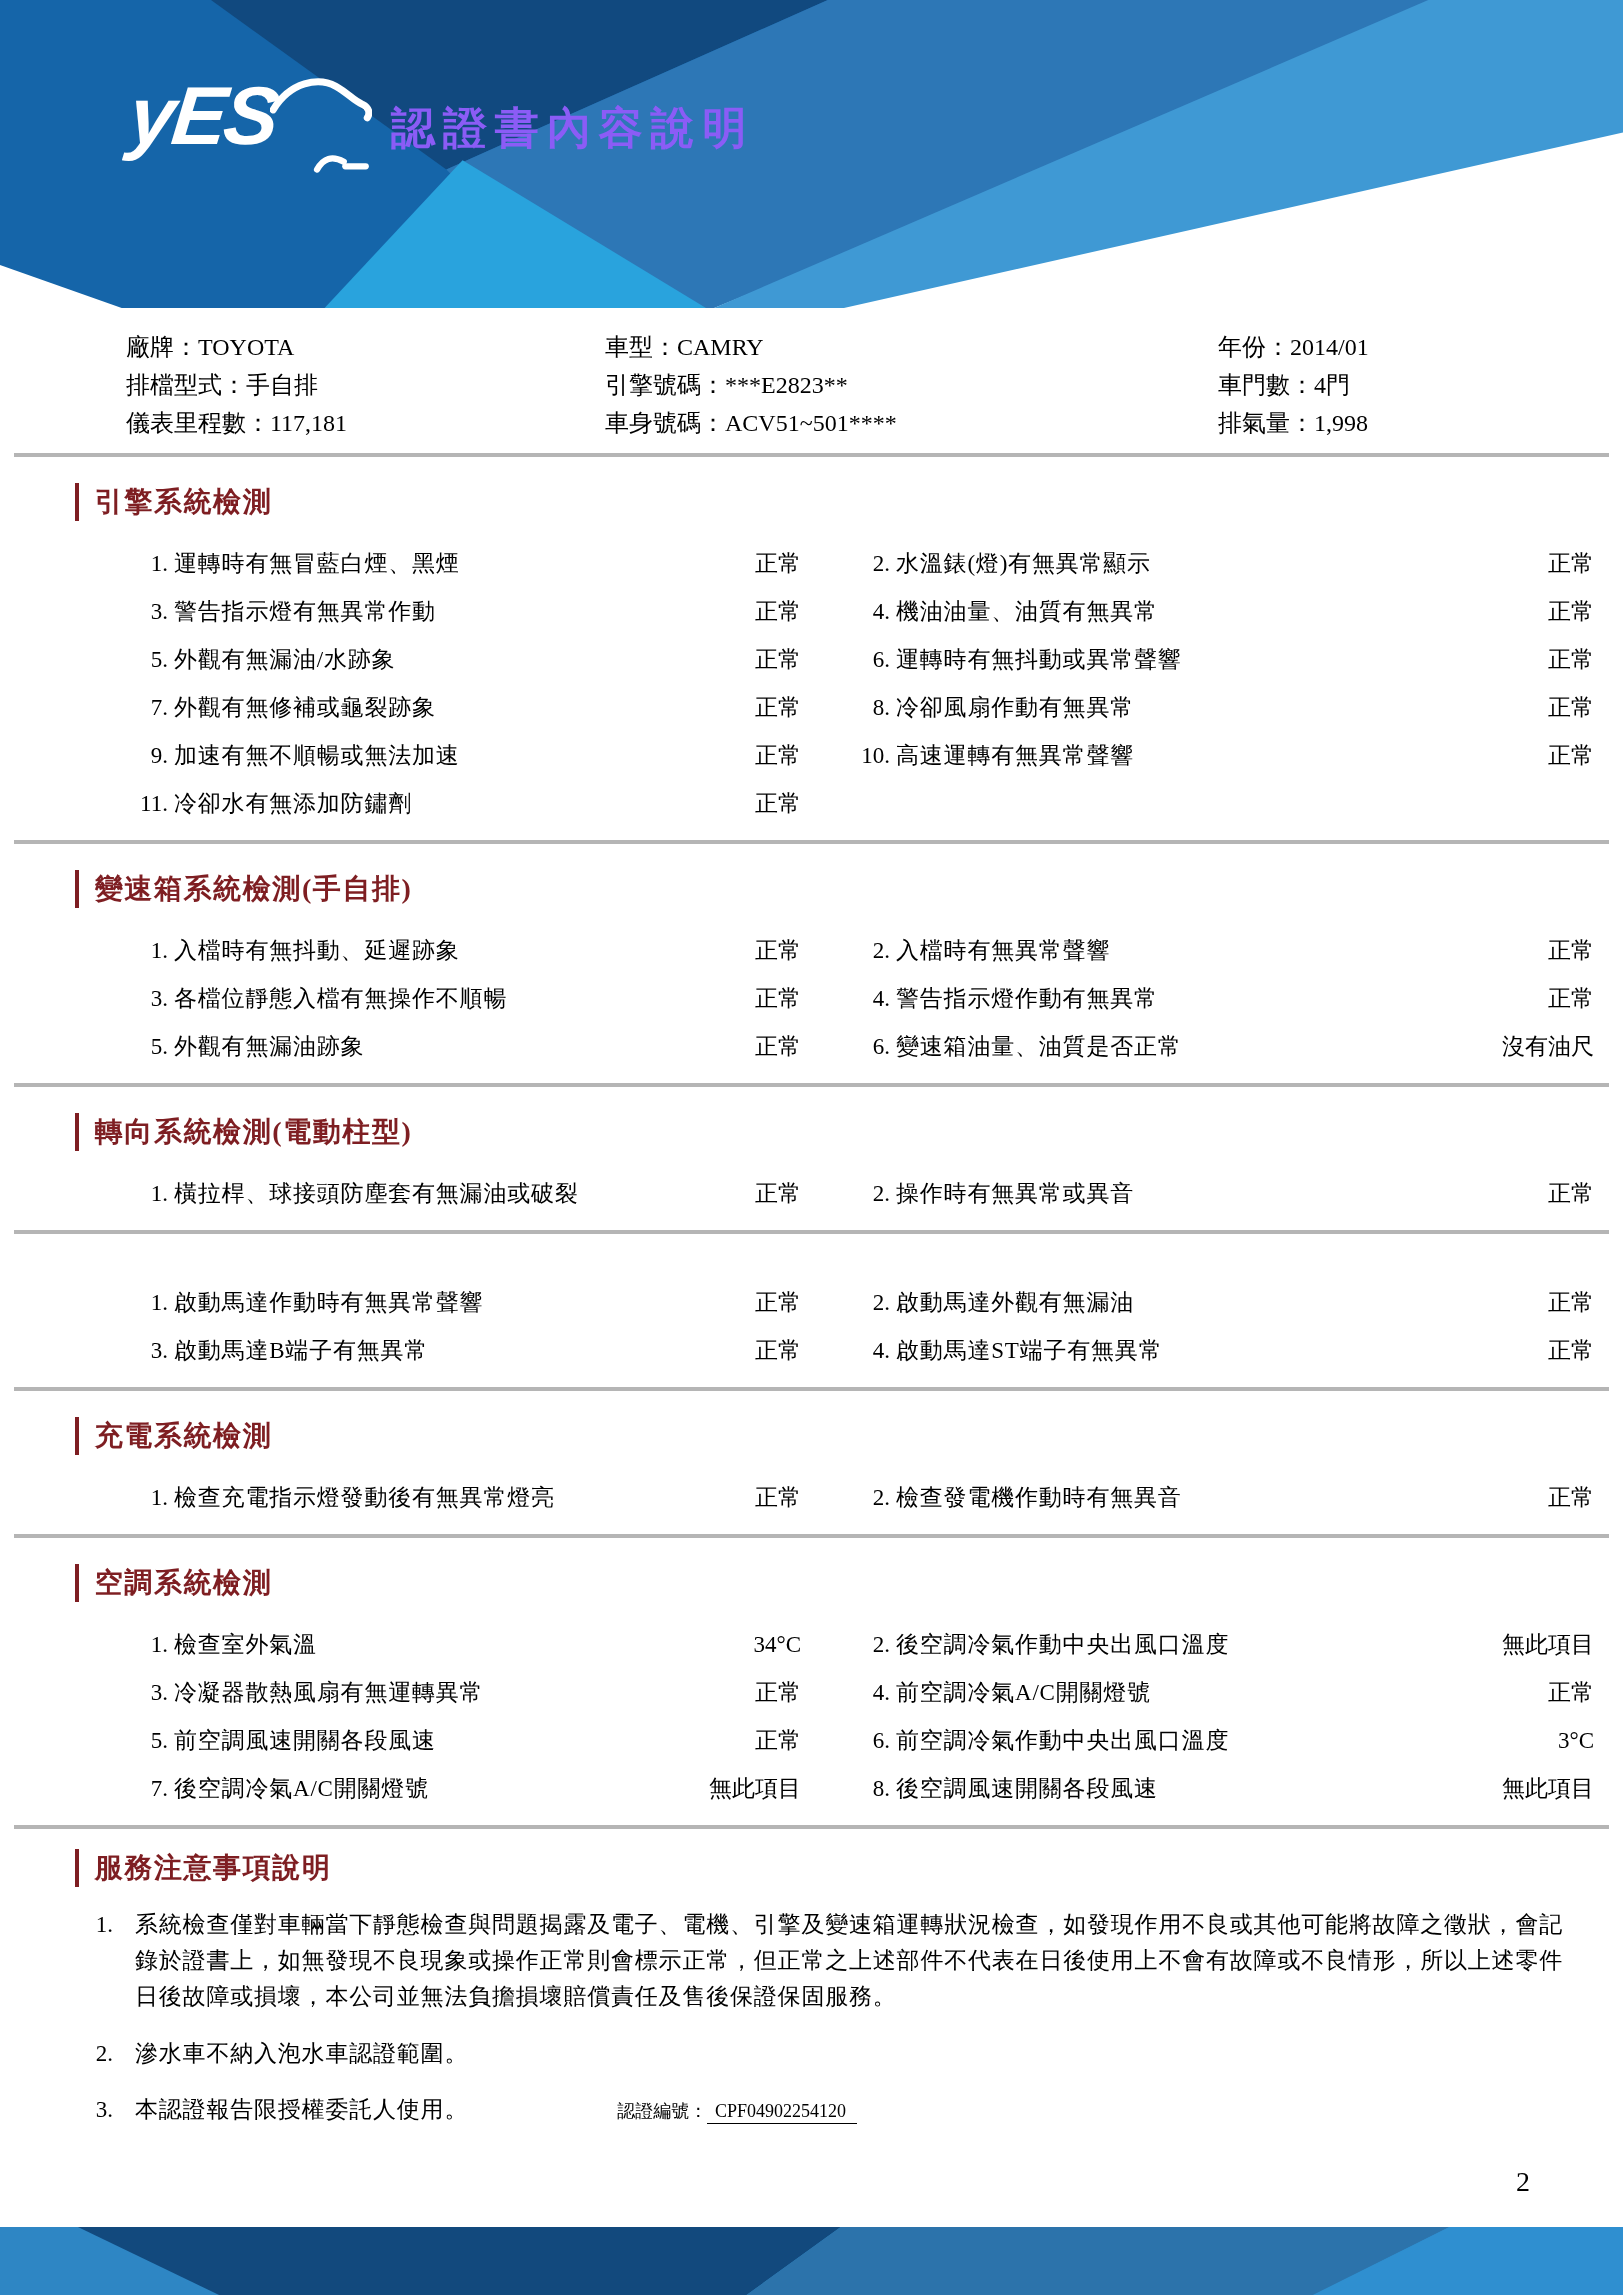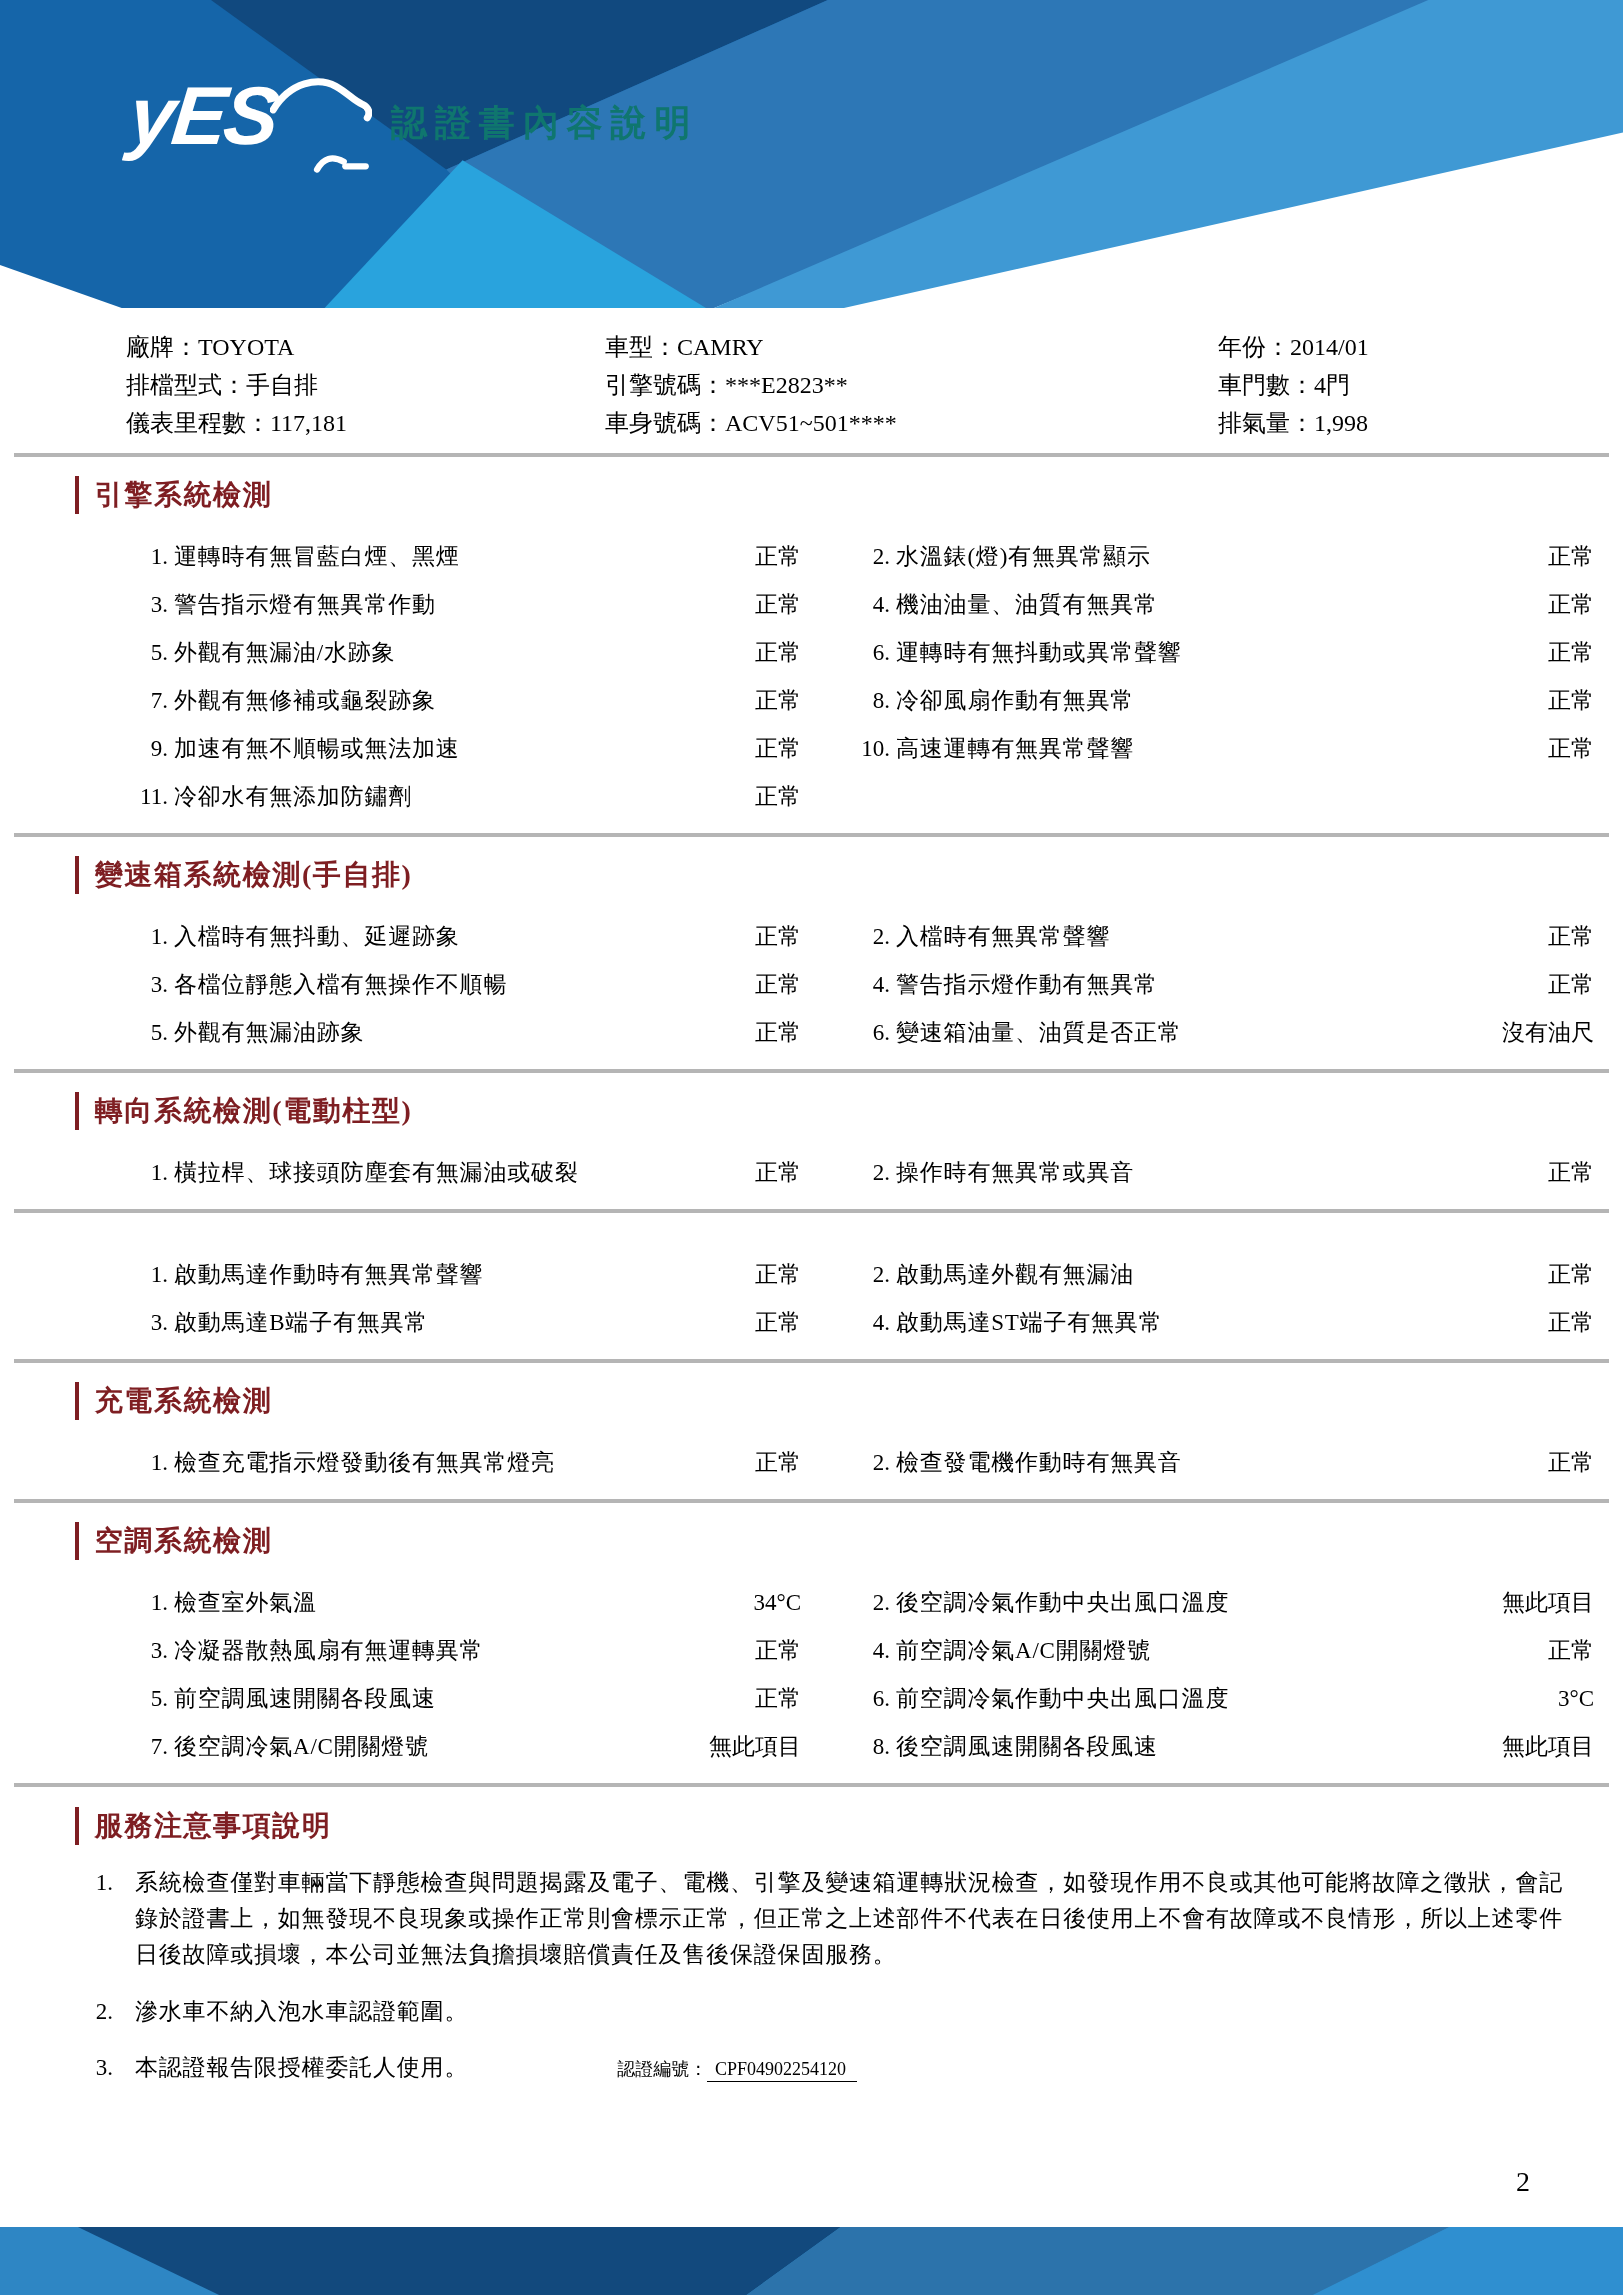--- a/index.html
+++ b/index.html
@@ -28,40 +28,40 @@
   .logo-text {
     font-family:"Liberation Sans","DejaVu Sans",sans-serif;
     font-style:italic; font-weight:900; font-size:82px; line-height:82px;
     letter-spacing:-3.1px; transform:skewX(-6deg); display:inline-block;
   }
   .logo-car { position:absolute; left:140px; top:-6.3px; }
 
   .header-title {
     position:absolute; left:391px; top:99px;
     font-family:"Liberation Sans","DejaVu Sans",sans-serif;
-    font-weight:700; font-size:36px; color:#0f766e; letter-spacing:7.9px;
+    font-weight:700; font-size:44px; color:#8b5cf6; letter-spacing:7.9px;
     white-space:nowrap;
   }
 
   
   .vehicle-info {
     padding:20.4px 0 11px 126px;
     display:grid;
     grid-template-rows:repeat(3, 38px);
     grid-template-columns:479px 613px auto;
     grid-auto-flow:column;
     font-size:24px;
     align-items:center;
   }
   .vi-field { white-space:nowrap; }
 
   .sep { height:3.9px; background:#b5b5b5; margin:0 14px; }
 
   
-  .section { padding:19px 0 25px 75px; }
+  .section { padding:26px 0 25px 75px; }
   .sec-title {
     color:#7e1e22; font-size:28px; font-weight:bold; line-height:38px;
     border-left:4.7px solid #7e1e22; padding-left:15.7px; letter-spacing:1.6px;
     white-space:nowrap;
   }
   .items {
     margin:27px 0 0 47px;
     display:grid;
     grid-template-columns:679px 750px;
     column-gap:43px;

